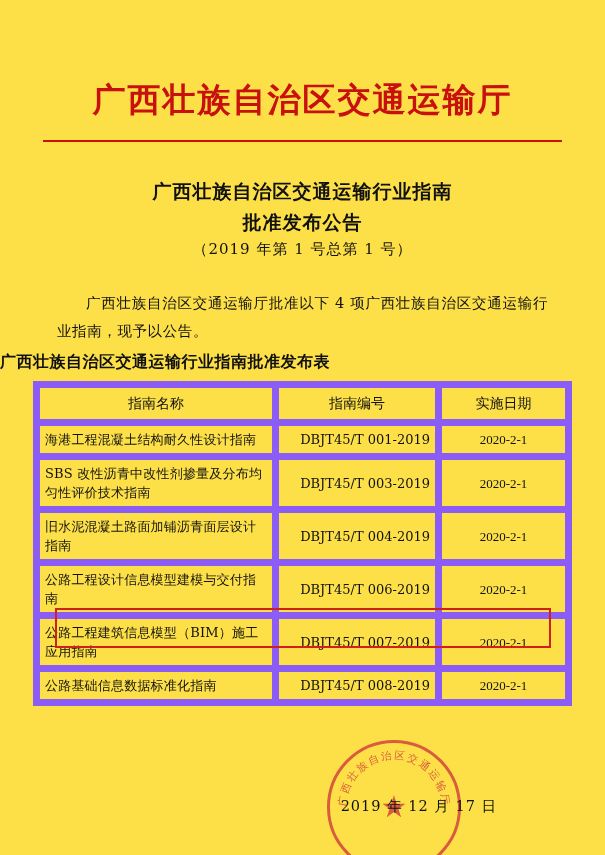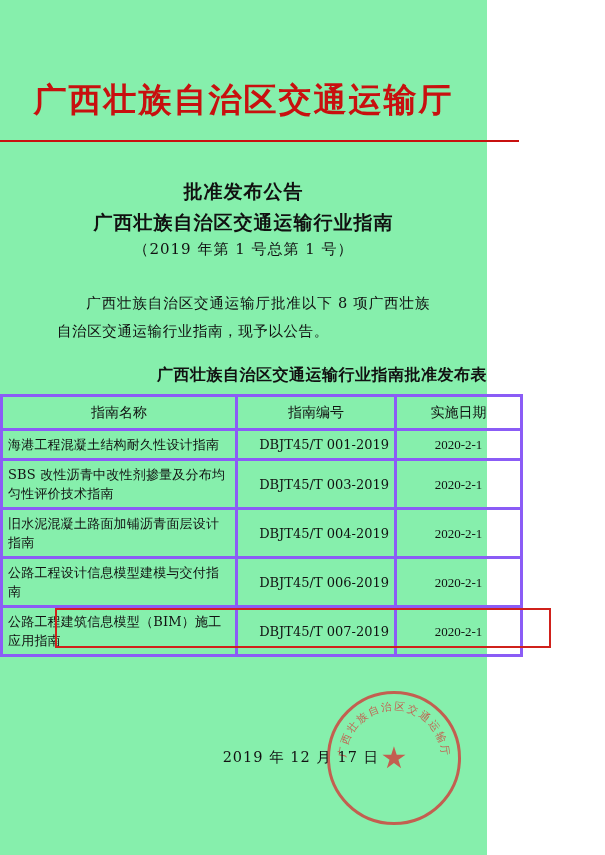--- a/index.html
+++ b/index.html
@@ -11,23 +11,23 @@
     width: 605px;
     height: 855px;
     font-family: "DejaVu Serif", "Liberation Serif", serif;
     color: #1a1a1a;
     position: relative;
     overflow: hidden;
   }
   .page {
     position: absolute;
     left: 0; top: 0;
-    width: 487px;
+    width: 605px;
     height: 855px;
-    background: #86efac;
+    background: #fde047;
   }
   
   .doc-header {
     text-align: center;
     padding-top: 78px;
   }
   .doc-header .main-title {
     color: #c8100f;
     font-size: 33px;
     font-weight: bold;
@@ -64,37 +64,37 @@
     margin: 30px 57px 0 57px;
     font-size: 14.5px;
     line-height: 28px;
     text-align: justify;
     letter-spacing: 0.6px;
     color: #111;
   }
   .body-para .indent { display: inline-block; width: 29px; }
   
   .table-caption {
-    text-align: right;
+    text-align: left;
     font-size: 16px;
     font-weight: bold;
-    margin-top: 20px;
+    margin-top: 7px;
     letter-spacing: 0.5px;
     color: #111;
   }
   
   table.guide-table {
     border-collapse: collapse;
     margin: 8px auto 0 auto;
     width: 489px;
     table-layout: fixed;
   }
   table.guide-table th,
   table.guide-table td {
-    border: 3px solid #8b5cf6;
+    border: 7px solid #8b5cf6;
     font-size: 13px;
     padding: 4px 5px;
     line-height: 19px;
     color: #111;
   }
   table.guide-table th {
     text-align: center;
     font-weight: normal;
     font-size: 14px;
     padding: 6px 4px;
@@ -165,27 +165,27 @@
 <body>
 
 <div class="page">
 
   <div class="doc-header">
     <div class="main-title">广西壮族自治区交通运输厅</div>
     <div class="red-rule"></div>
   </div>
 
   <div class="subtitle-block">
+    <div class="subtitle-line">广西壮族自治区交通运输行业指南</div>
     <div class="subtitle-line">批准发布公告</div>
-    <div class="subtitle-line">广西壮族自治区交通运输行业指南</div>
     <div class="issue-no">（2019 年第 1 号总第 1 号）</div>
   </div>
 
   <div class="body-para">
-    <span class="indent"></span><span>广西壮族自治区交通运输厅批准以下 8 项广西壮族自治区交通运输行业指南，现予以公告。</span>
+    <span class="indent"></span><span>广西壮族自治区交通运输厅批准以下 4 项广西壮族自治区交通运输行业指南，现予以公告。</span>
   </div>
 
   <div class="table-caption">广西壮族自治区交通运输行业指南批准发布表</div>
 
   <table class="guide-table">
     <thead>
       <tr>
         <th class="col-name">指南名称</th>
         <th class="col-code">指南编号</th>
         <th class="col-date">实施日期</th>
@@ -208,20 +208,25 @@
         <td class="col-date">2020-2-1</td>
       </tr>
       <tr>
         <td class="col-name">公路工程设计信息模型建模与交付指南</td>
         <td class="col-code">DBJT45/T 006-2019</td>
         <td class="col-date">2020-2-1</td>
       </tr>
       <tr>
         <td class="col-name">公路工程建筑信息模型（BIM）施工应用指南</td>
         <td class="col-code">DBJT45/T 007-2019</td>
+        <td class="col-date">2020-2-1</td>
+      </tr>
+      <tr>
+        <td class="col-name">公路基础信息数据标准化指南</td>
+        <td class="col-code">DBJT45/T 008-2019</td>
         <td class="col-date">2020-2-1</td>
       </tr>
     </tbody>
   </table>
 
   <div class="hl-box"></div>
 
   <div class="sign-area">
     <div class="seal">
       <svg class="arc-text" viewBox="0 0 128 128">

